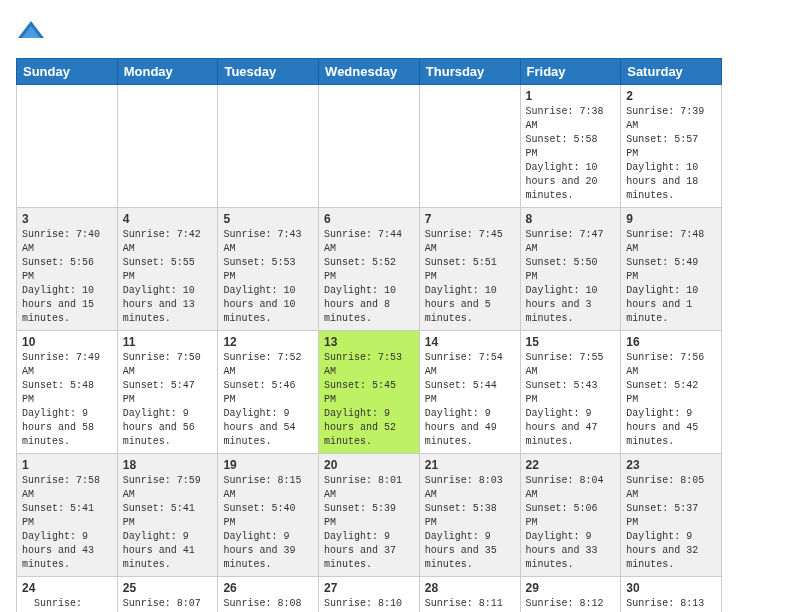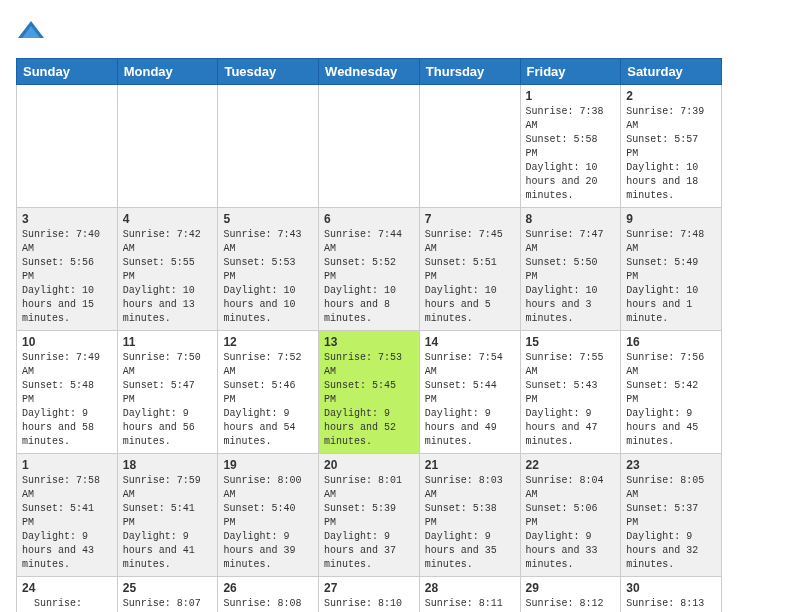--- a/index.html
+++ b/index.html
@@ -252,21 +252,21 @@
 Daylight: 9 hours and 43 minutes.</div>
           </td>
           <td style="background: rgb(240, 240, 240);">
             <span class="day-number">18</span>
             <div class="day-info" style="white-space: pre-line;">Sunrise: 7:59 AM
 Sunset: 5:41 PM
 Daylight: 9 hours and 41 minutes.</div>
           </td>
           <td style="background: rgb(240, 240, 240);">
             <span class="day-number">19</span>
-            <div class="day-info" style="white-space: pre-line;">Sunrise: 8:00 AM
+            <div class="day-info" style="white-space: pre-line;">Sunrise: 8:15 AM
 Sunset: 5:40 PM
 Daylight: 9 hours and 39 minutes.</div>
           </td>
           <td style="background: rgb(240, 240, 240);">
             <span class="day-number">20</span>
             <div class="day-info" style="white-space: pre-line;">Sunrise: 8:01 AM
 Sunset: 5:39 PM
 Daylight: 9 hours and 37 minutes.</div>
           </td>
           <td style="background: rgb(240, 240, 240);">

